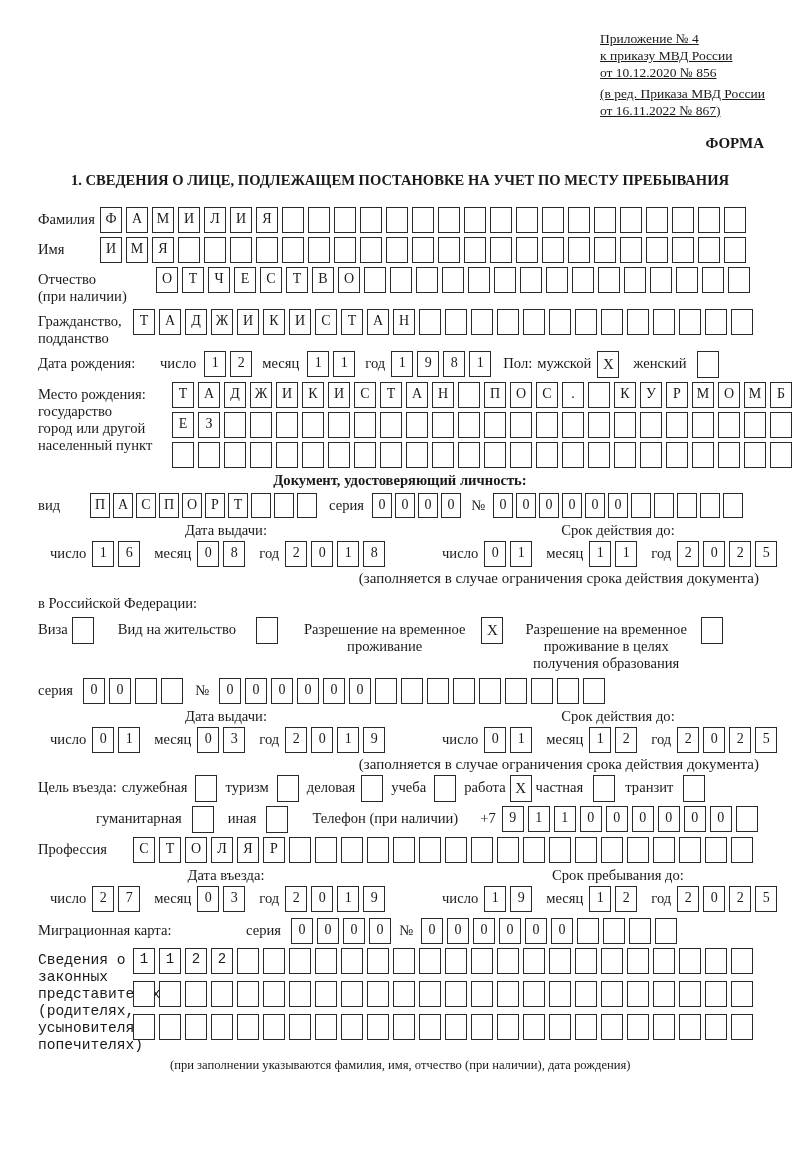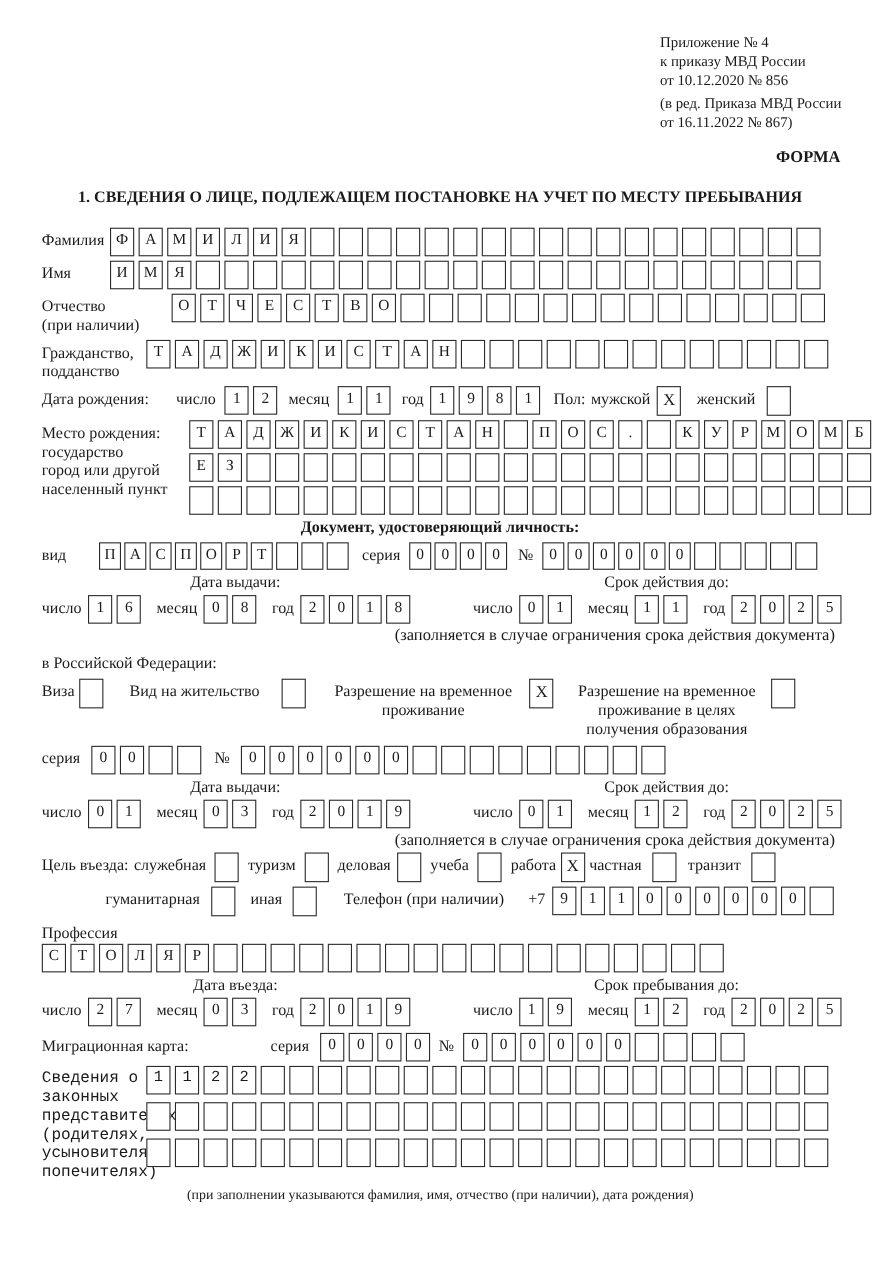--- a/index.html
+++ b/index.html
@@ -3,21 +3,21 @@
 <meta charset="utf-8">
 <style>
   * { margin:0; padding:0; box-sizing:border-box; }
   html,body { background:#ffffff; }
   .page {
     position:relative; width:800px; height:1163px; margin:0 auto;
     background:#ffffff; color:#1a1a1a; overflow:hidden;
     font-family:"Liberation Serif","DejaVu Serif",serif;
     padding-top:30px;
   }
-  .ref { margin-left:auto; width:200px; font-size:13.5px; line-height:17px; }
+  .ref { margin-left:auto; width:200px; font-size:13.5px; line-height:17px;text-decoration:underline; }
   .ref .gap { height:4px; }
   .forma { margin-top:16px; padding-right:36px; text-align:right; font-weight:bold; font-size:15px; }
   .title { margin-top:20px; text-align:center; font-weight:bold; font-size:16px; line-height:21px; }
   .blank-line { display:inline-block; width:64px; border-bottom:2px solid #333; margin-left:10px; }
   .section { margin-top:20px; text-align:center; font-weight:bold; font-size:14.6px; }
   .formbody { margin:18px 0 0 38px; font-size:14.6px; }
 
   .row { display:flex; align-items:flex-start; margin-bottom:4px; }
   .flabel { flex:none; padding-top:4px; line-height:17px; }
   .w62 { width:62px; } .w95 { width:95px; } .w115 { width:118px; } .w132 { width:134px; }
@@ -28,21 +28,21 @@
   }
   .cells.tight { gap:3px; }
   .cells.tight .cell { width:20px; height:25px; }
   .stack { display:flex; flex-direction:column; gap:4px; }
   .cbox {
     display:inline-block; width:22px; height:27px; border:1.8px solid #2a2a2a;
     text-align:center; font-size:15px; line-height:24px; flex:none; background:#fff;
   }
   .sub { padding-top:4px; flex:none; }
   .dpair { display:flex; margin-left:38px; margin-top:2px; }
-  .dgroup { width:352px; }
+  .dgroup { width:352px;margin-left:12px; }
   .dgroup.right { margin-left:40px; }
   .dheader { text-align:center; font-size:14.6px; margin-bottom:2px; }
   .dcells { display:flex; align-items:flex-start; gap:6px; font-size:14.6px; }
   .note { text-align:right; padding-right:41px; font-size:15px; margin-top:3px; }
   .intro { margin:6px 0 2px 38px; font-size:14.6px; line-height:20px; }
   .optrow { display:flex; align-items:flex-start; margin:4px 0 6px 38px; font-size:14.6px; }
   .opt { display:flex; align-items:flex-start; }
   .olabel { padding-top:4px; }
   .olabel.multi { display:flex; flex-direction:column; text-align:center; line-height:17px; padding-top:4px; }
   .goalrow { display:flex; align-items:flex-start; margin:2px 0 4px 38px; font-size:14.6px; }
@@ -537,21 +537,21 @@
         <span class="cell">0</span>
         <span class="cell">0</span>
         <span class="cell">0</span>
         <span class="cell">0</span>
         <span class="cell">0</span>
         <span class="cell">0</span>
         <span class="cell"></span>
       </div>
   </div>
 
-  <div class="row" style="margin:2px 0 4px 38px;font-size:14.6px;flex-direction:column;">
+  <div class="row" style="margin:2px 0 4px 38px;font-size:14.6px;">
     <div class="flabel w95">Профессия</div>
     <div class="cells">
         <span class="cell">С</span>
         <span class="cell">Т</span>
         <span class="cell">О</span>
         <span class="cell">Л</span>
         <span class="cell">Я</span>
         <span class="cell">Р</span>
         <span class="cell"></span>
         <span class="cell"></span>

